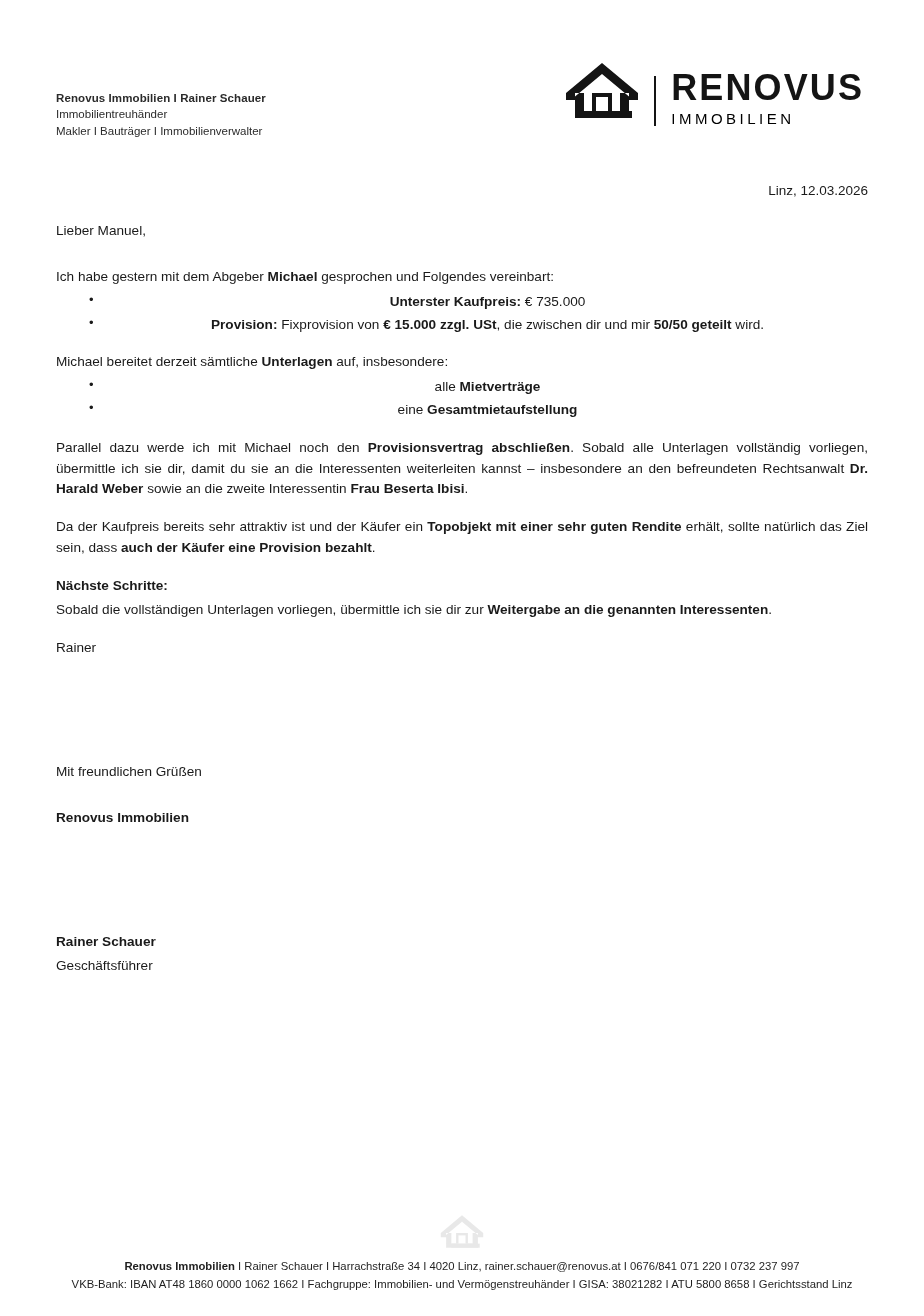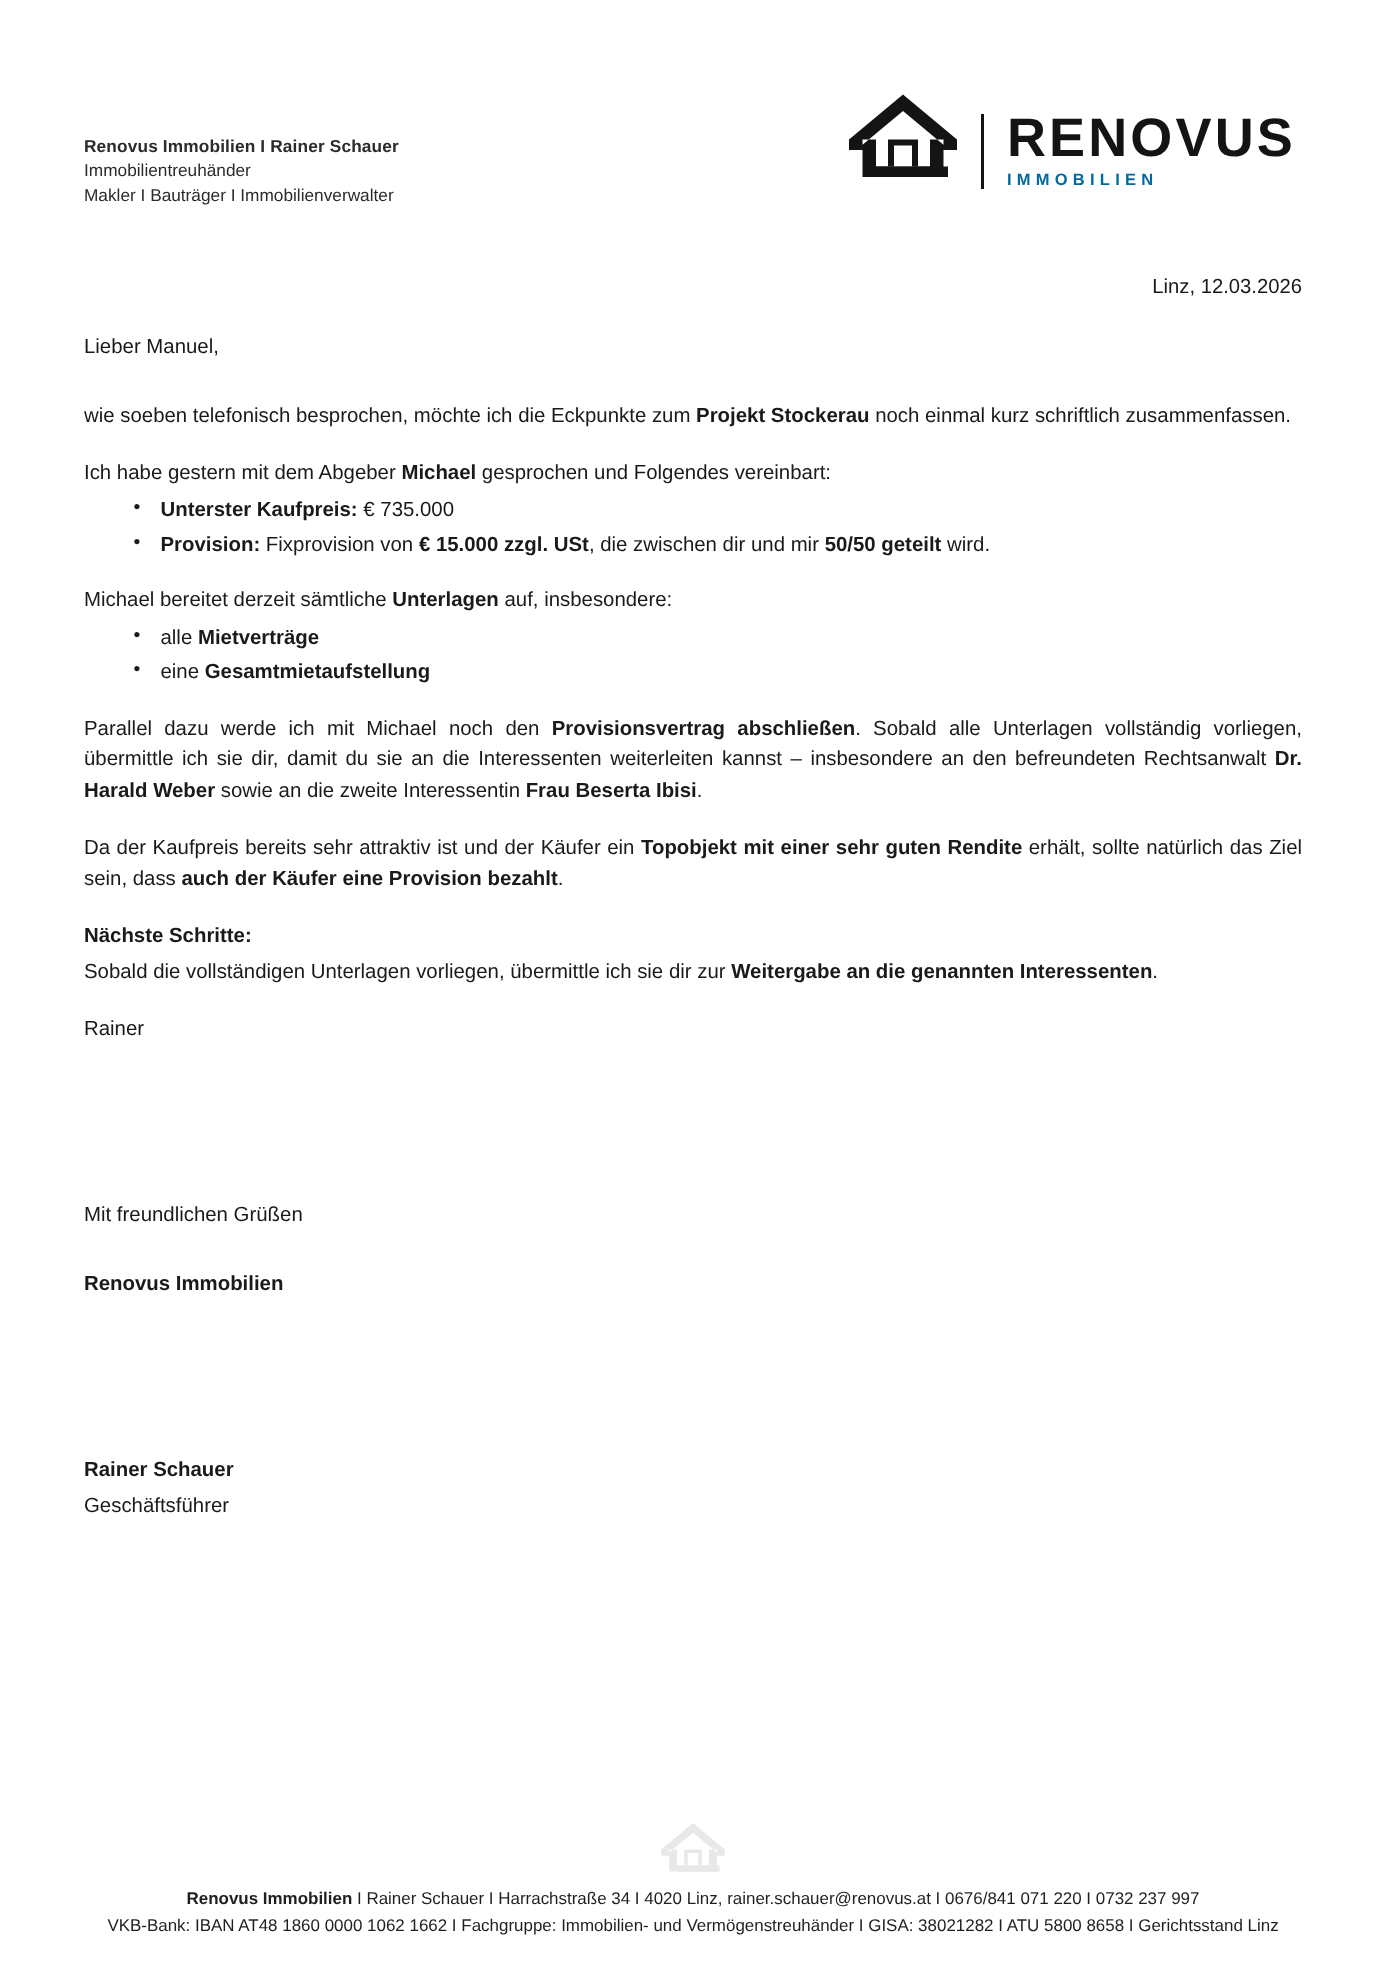--- a/index.html
+++ b/index.html
@@ -56,24 +56,24 @@
   }
   .logo-words { line-height: 1; }
   .logo-word-main {
     font-size: 36px;
     font-weight: bold;
     letter-spacing: 2.1px;
     color: #141414;
     display: block;
   }
   .logo-word-sub {
-    font-size: 11px;
-    font-weight: bold;
+    font-size: 15px;
+    font-weight: normal;
     letter-spacing: 3.5px;
-    color: #0369a1;
+    color: #000000;
     display: block;
     margin-top: 5px;
   }
 
   
   .date-line {
     position: absolute;
     top: 183px;
     right: 56px;
     font-size: 13.5px;
@@ -100,20 +100,21 @@
   ul.bullets {
     list-style: none;
     margin: 0 0 17px 0;
     padding: 0;
   }
   ul.bullets li {
     position: relative;
     padding-left: 51px;
     margin: 0 0 2px 0;
     line-height: 1.56;
+    text-align: center;
   }
   ul.bullets li::before {
     content: "\2022";
     position: absolute;
     left: 33px;
     top: -1px;
     font-size: 13px;
     color: #1a1a1a;
   }
   .sig-space { height: 86px; }
@@ -173,21 +174,20 @@
       </div>
     </div>
   </div>
 
   <div class="date-line">Linz, 12.03.2026</div>
 
   <div class="content">
 
     <p class="p p-left salutation">Lieber Manuel,</p>
 
-    <p class="p"><span>wie soeben telefonisch besprochen, möchte ich die Eckpunkte zum </span><b>Projekt Stockerau</b><span> noch einmal kurz schriftlich zusammenfassen.</span></p>
 
     <p class="p p-left p-tight"><span>Ich habe gestern mit dem Abgeber </span><b>Michael</b><span> gesprochen und Folgendes vereinbart:</span></p>
 
     <ul class="bullets">
       <li><b>Unterster Kaufpreis:</b><span> € 735.000</span></li>
       <li><b>Provision:</b><span> Fixprovision von </span><b>€ 15.000 zzgl. USt</b><span>, die zwischen dir und mir </span><b>50/50 geteilt</b><span> wird.</span></li>
     </ul>
 
     <p class="p p-left p-tight"><span>Michael bereitet derzeit sämtliche </span><b>Unterlagen</b><span> auf, insbesondere:</span></p>
 

